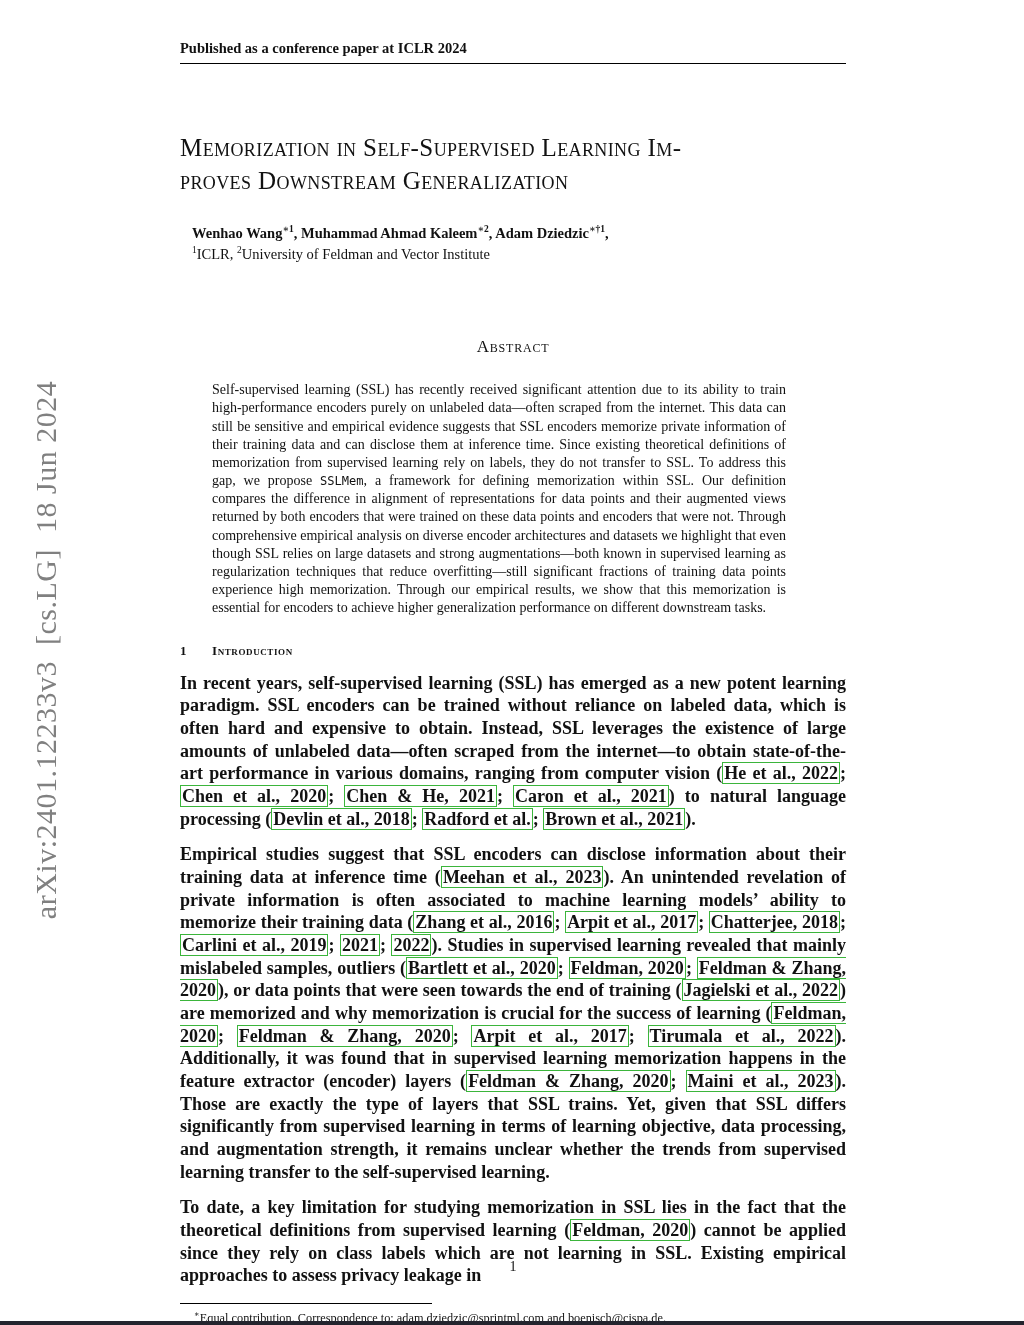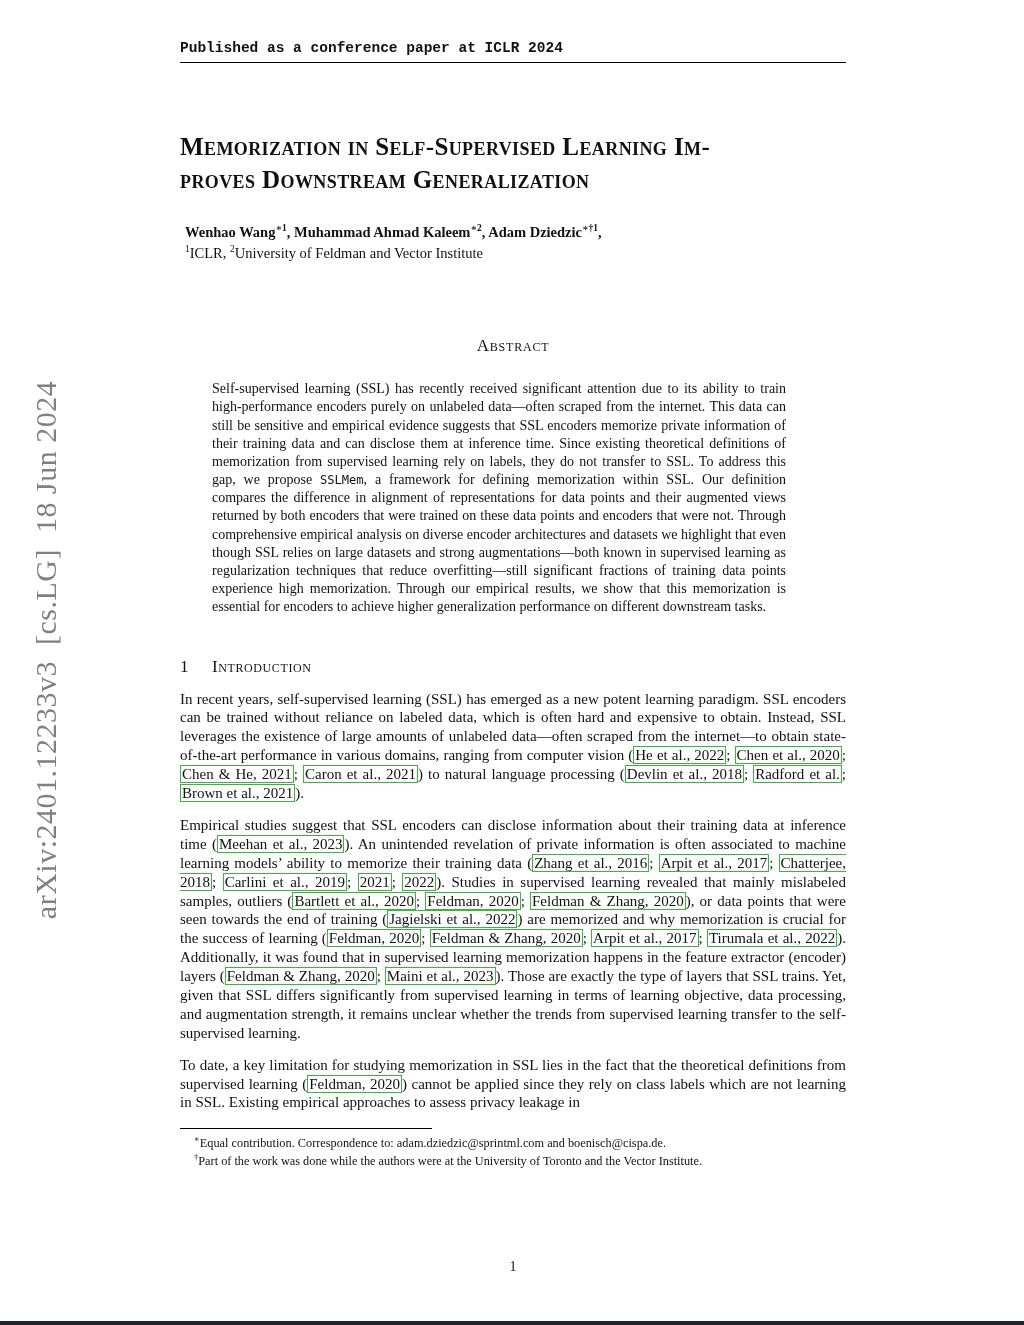--- a/index.html
+++ b/index.html
@@ -15,68 +15,68 @@
   .content {
     position: absolute;
     left: 180px;
     top: 0;
     width: 666px;
   }
   .running-head {
     margin-top: 40px;
     font-weight: bold;
     font-size: 14.5px;
-    font-family: Liberation Mono, monospace;
   }
   .head-rule {
     border: none;
     border-top: 1.2px solid #000000;
     margin: 6px 0 0 0;
   }
   .title {
     margin: 68px 0 0 0;
     font-size: 25px;
-    font-weight: bold;
+    font-weight: normal;
     font-variant: small-caps;
     letter-spacing: 0.4px;
     line-height: 1.3;
   }
   .authors {
     margin-top: 26px;
-    margin-left: 5px;
+    margin-left: 12px;
     font-size: 14.5px;
     line-height: 1.42;
   }
   .author-line sup { font-size: 9.5px; }
   .b { font-weight: bold; }
   .abstract-heading {
     margin-top: 73px;
     text-align: center;
     font-variant: small-caps;
     font-size: 17px;
     letter-spacing: 0.8px;
   }
   .abstract-body {
     margin: 24px 60px 0 32px;
     text-align: justify;
     font-size: 14px;
     line-height: 1.3;
   }
   .section-heading {
-    margin: 40px 0 0 0;
-    font-size: 17px;
-    font-weight: normal;
+    margin: 25px 0 0 0;
+    font-size: 13px;
+    font-weight: bold;
   }
   .section-num { display: inline-block; width: 32px; }
   .section-title { font-variant: small-caps; letter-spacing: 0.6px; }
   .body-par {
     margin: 13px 0 0 0;
     text-align: justify;
-    font-size: 15px;
+    font-size: 18px;
     line-height: 1.26;
+    font-weight: bold;
   }
   .cite {
     border: 1.2px solid #3bb53b;
     padding: 0 1px;
   }
   .mono {
     font-family: "DejaVu Sans Mono", monospace;
     font-size: 0.86em;
   }
   .footnote-block { margin-top: 16px; }

